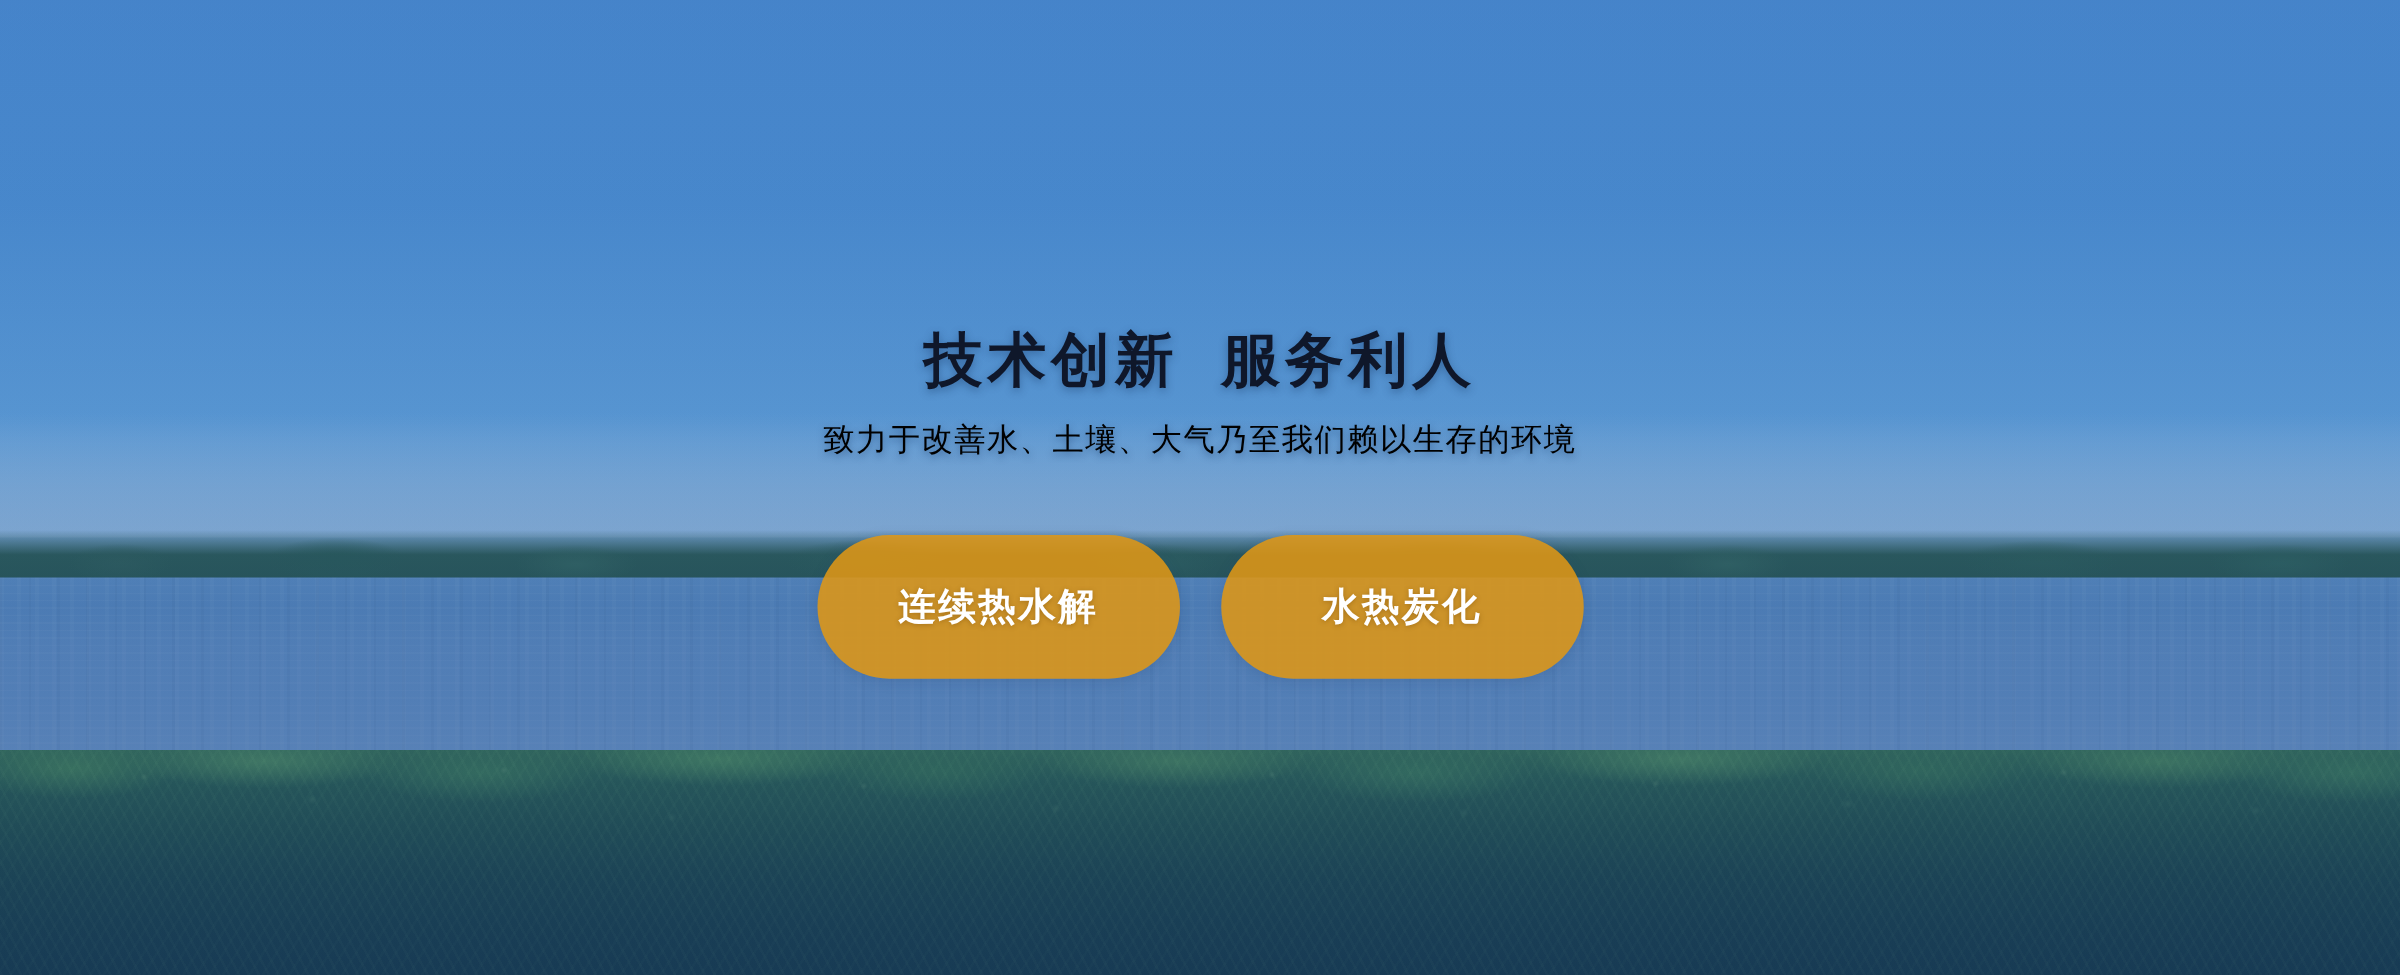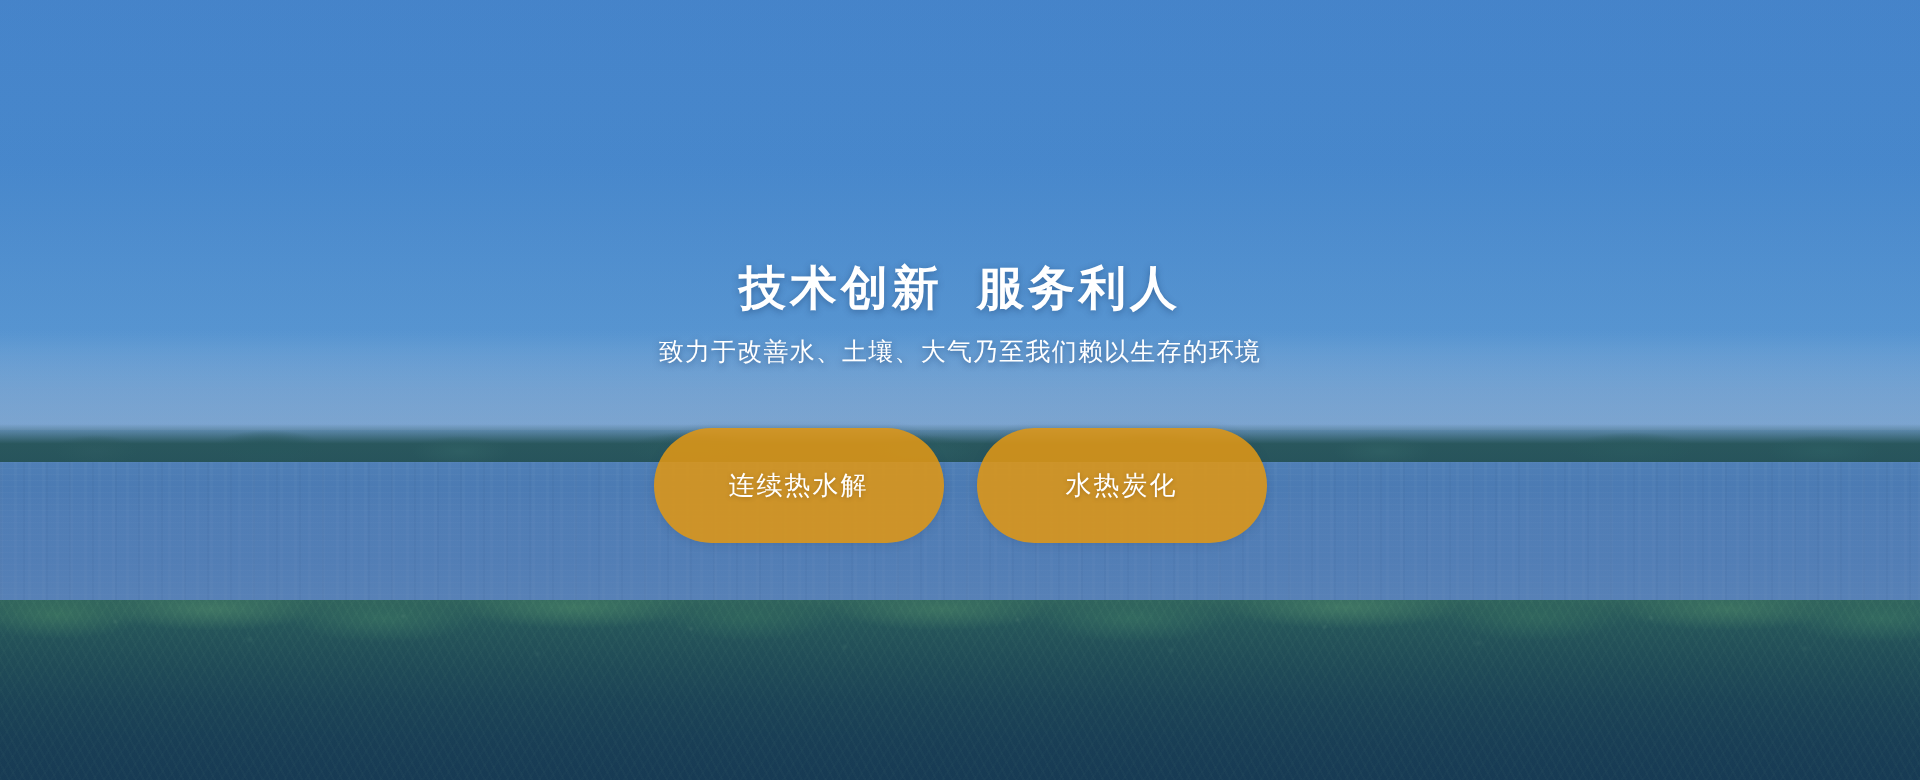--- a/index.html
+++ b/index.html
@@ -142,32 +142,32 @@
   
   .content {
     position:absolute; left:0; top:0; width:1920px; height:780px;
     display:flex; flex-direction:column; align-items:center;
   }
 
   .headline {
     margin-top:262px;
     font-size:47px;
     font-weight:bold;
-    color:#ffffff;
+    color:#0f172a;
     letter-spacing:4px;
     line-height:1.12;
     text-shadow:0 2px 7px rgba(20,50,95,.42);
     white-space:pre;
   }
 
   .subhead {
     margin-top:20px;
     font-size:25px;
     font-weight:normal;
-    color:#ffffff;
+    color:#000000;
     letter-spacing:1.2px;
     text-shadow:0 2px 6px rgba(20,50,95,.5);
   }
 
   .pill-row {
     margin-top:60px;
     display:flex;
     gap:33px;
   }
 
@@ -179,22 +179,22 @@
     align-items:center;
     justify-content:center;
     cursor:pointer;
     box-shadow:0 2px 10px rgba(30,60,110,.18);
   }
   .pill-1 { width:290px; }
   .pill-2 { width:290px; }
   .pill-3 { width:294px; }
 
   .pill-label {
-    font-size:26px;
-    font-weight:normal;
+    font-size:30px;
+    font-weight:bold;
     color:#ffffff;
     letter-spacing:2px;
     text-shadow:0 1px 4px rgba(120,75,10,.45);
     white-space:nowrap;
   }
 </style>
 </head>
 <body>
 
 <div class="hero">

